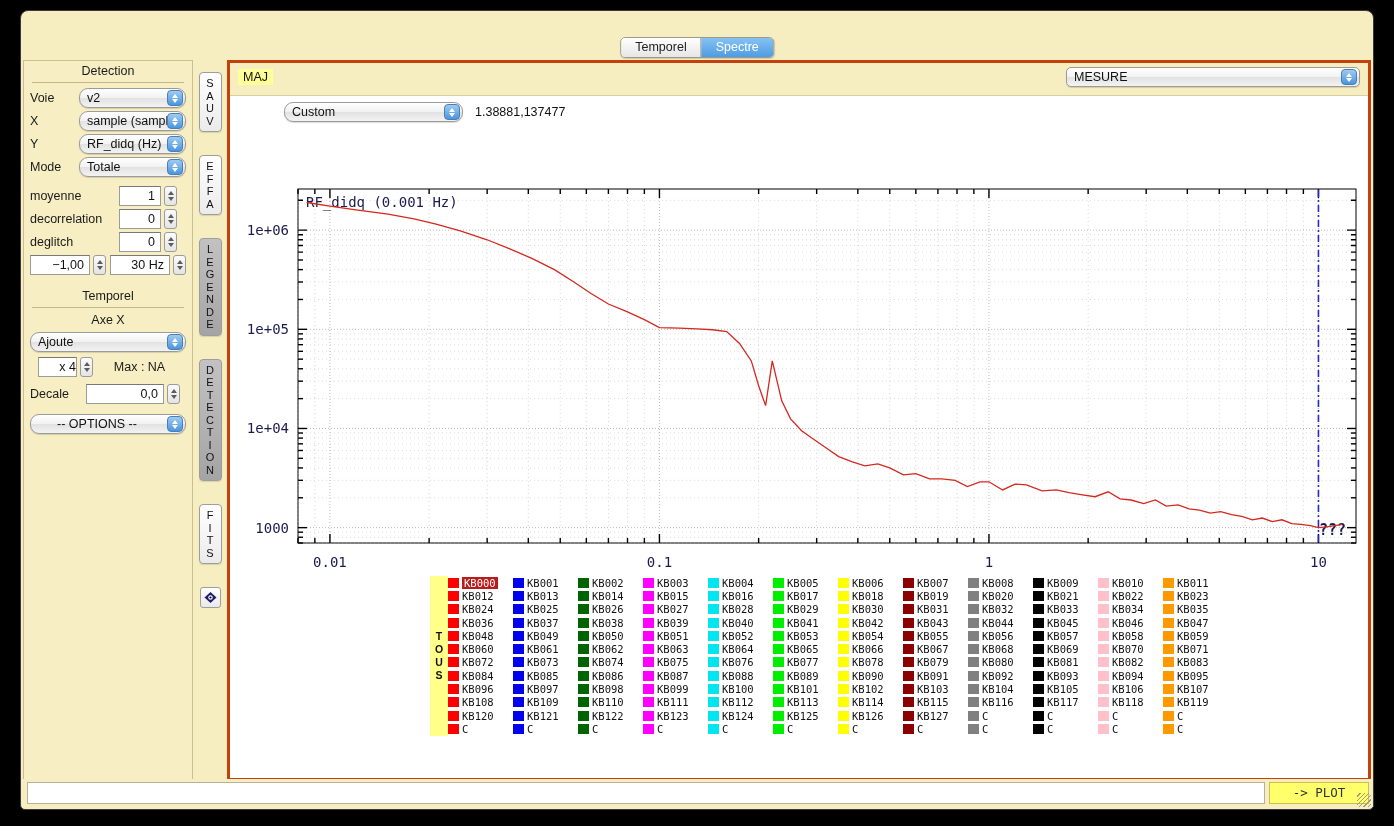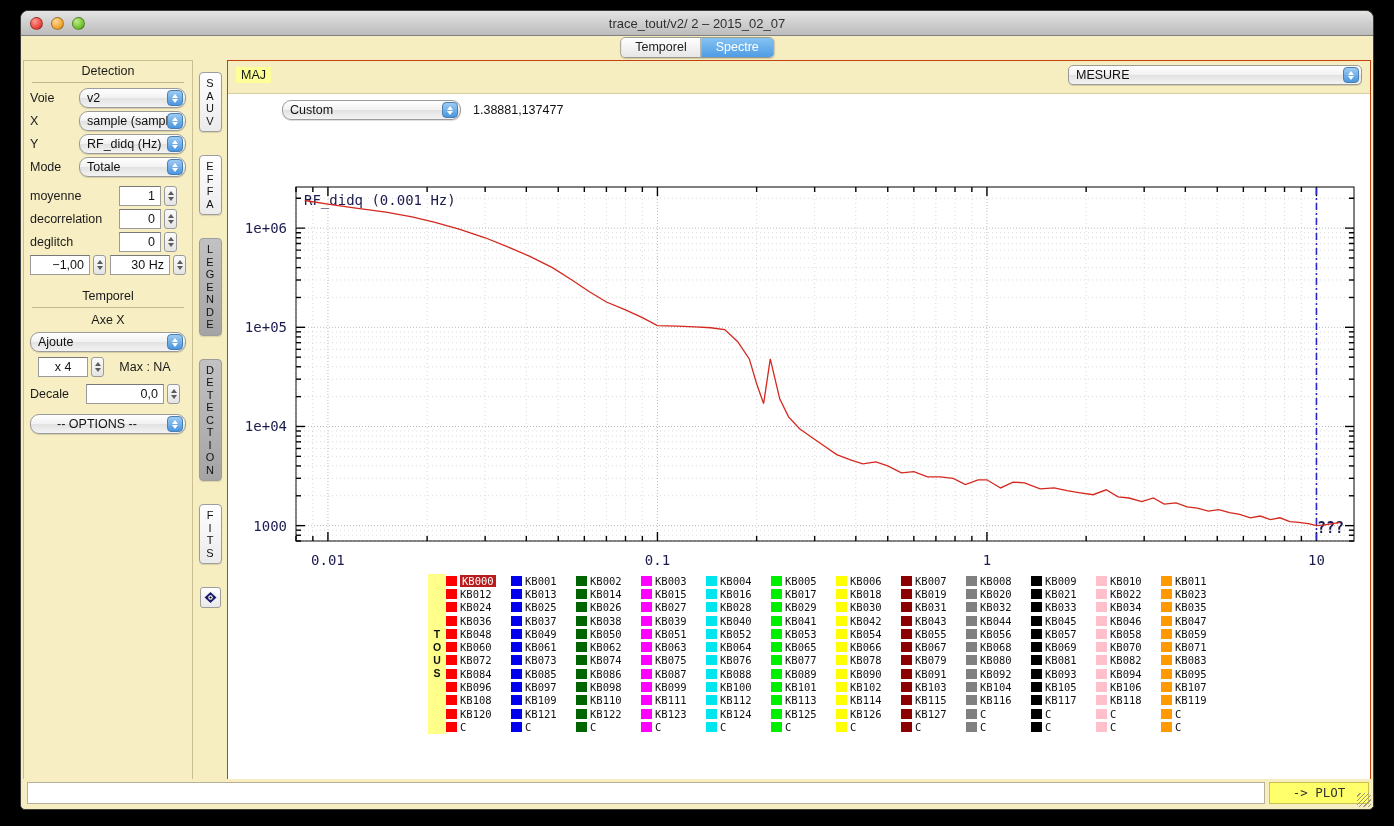--- a/index.html
+++ b/index.html
@@ -159,21 +159,21 @@
     border: 1px solid #9d9d9d; border-radius: 3px;
     background: linear-gradient(to bottom,#ffffff,#e9e9e9);
     display: flex; align-items: center; justify-content: center;
   }
 
   
   #main {
     position: absolute; left: 206px; top: 49px;
     width: 1144px; height: 721px;
     background: #fff;
-    border: 1px solid #c2410c;
+    border: 3px solid #c2410c;
     text-decoration: underline;
   }
   #topbar {
     position: relative; height: 33px;
     background: #f6edc0;
     border-bottom: 1px solid #d8cf9f;
   }
   .maj {
     position: absolute; left: 8px; top: 6px;
     background: #ffff99; color: #111;
@@ -234,28 +234,20 @@
   .resizer {
     position: absolute; right: 2px; bottom: 2px; width: 14px; height: 14px;
     background: repeating-linear-gradient(135deg, transparent 0 2px, #a09a78 2px 3px);
   }
 </style>
 </head>
 <body>
 
 <div id="window">
 
-  <div id="titlebar">
-    <div class="lights">
-      <div class="light l-close"></div>
-      <div class="light l-min"></div>
-      <div class="light l-max"></div>
-    </div>
-    <div id="window-title">trace_tout/v2/ 2 – 2015_02_07</div>
-  </div>
 
   <div id="tabbar">
     <div class="tabgroup">
       <div class="tab">Temporel</div>
       <div class="tab active">Spectre</div>
     </div>
   </div>
 
   <div id="sidebar">
     <div class="panel-title">Detection</div>
@@ -356,21 +348,21 @@
       <div class="popup">
         <span>Ajoute</span>
         <span class="arrows">
             <i class="up"></i>
             <i class="dn"></i>
           </span>
       </div>
     </div>
 
     <div class="row" style="margin-top:5px">
-      <div class="tf" style="width:50px;text-align:center;padding-right:0;margin-left:8px">x 4</div>
+      <div class="tf" style="width:39px;padding-right:0;margin-left:8px">x 4</div>
       <div class="stepper">
           <i class="up"></i>
           <i class="dn"></i>
         </div>
       <div class="lbl" style="flex:1;text-align:center">Max : NA</div>
     </div>
 
     <div class="row" style="margin-top:7px">
       <div class="lbl" style="width:52px;text-align:left;margin-right:4px">Decale</div>
       <div class="tf" style="width:78px">0,0</div>

